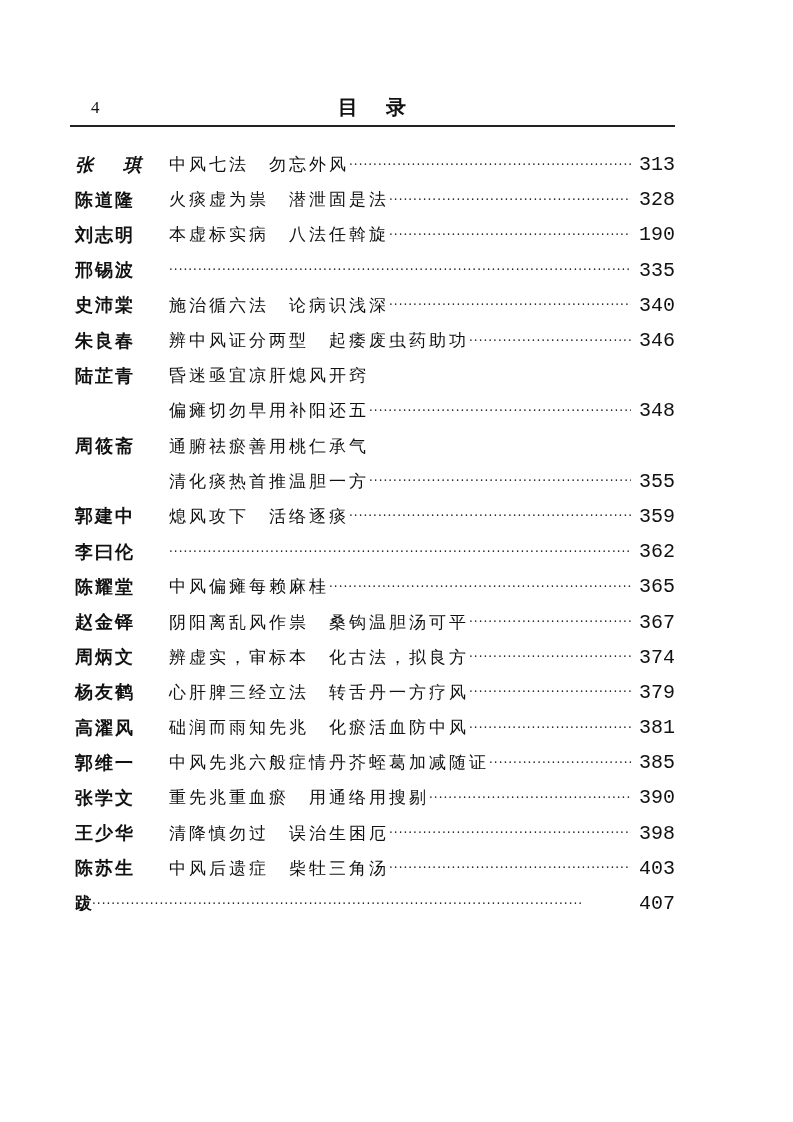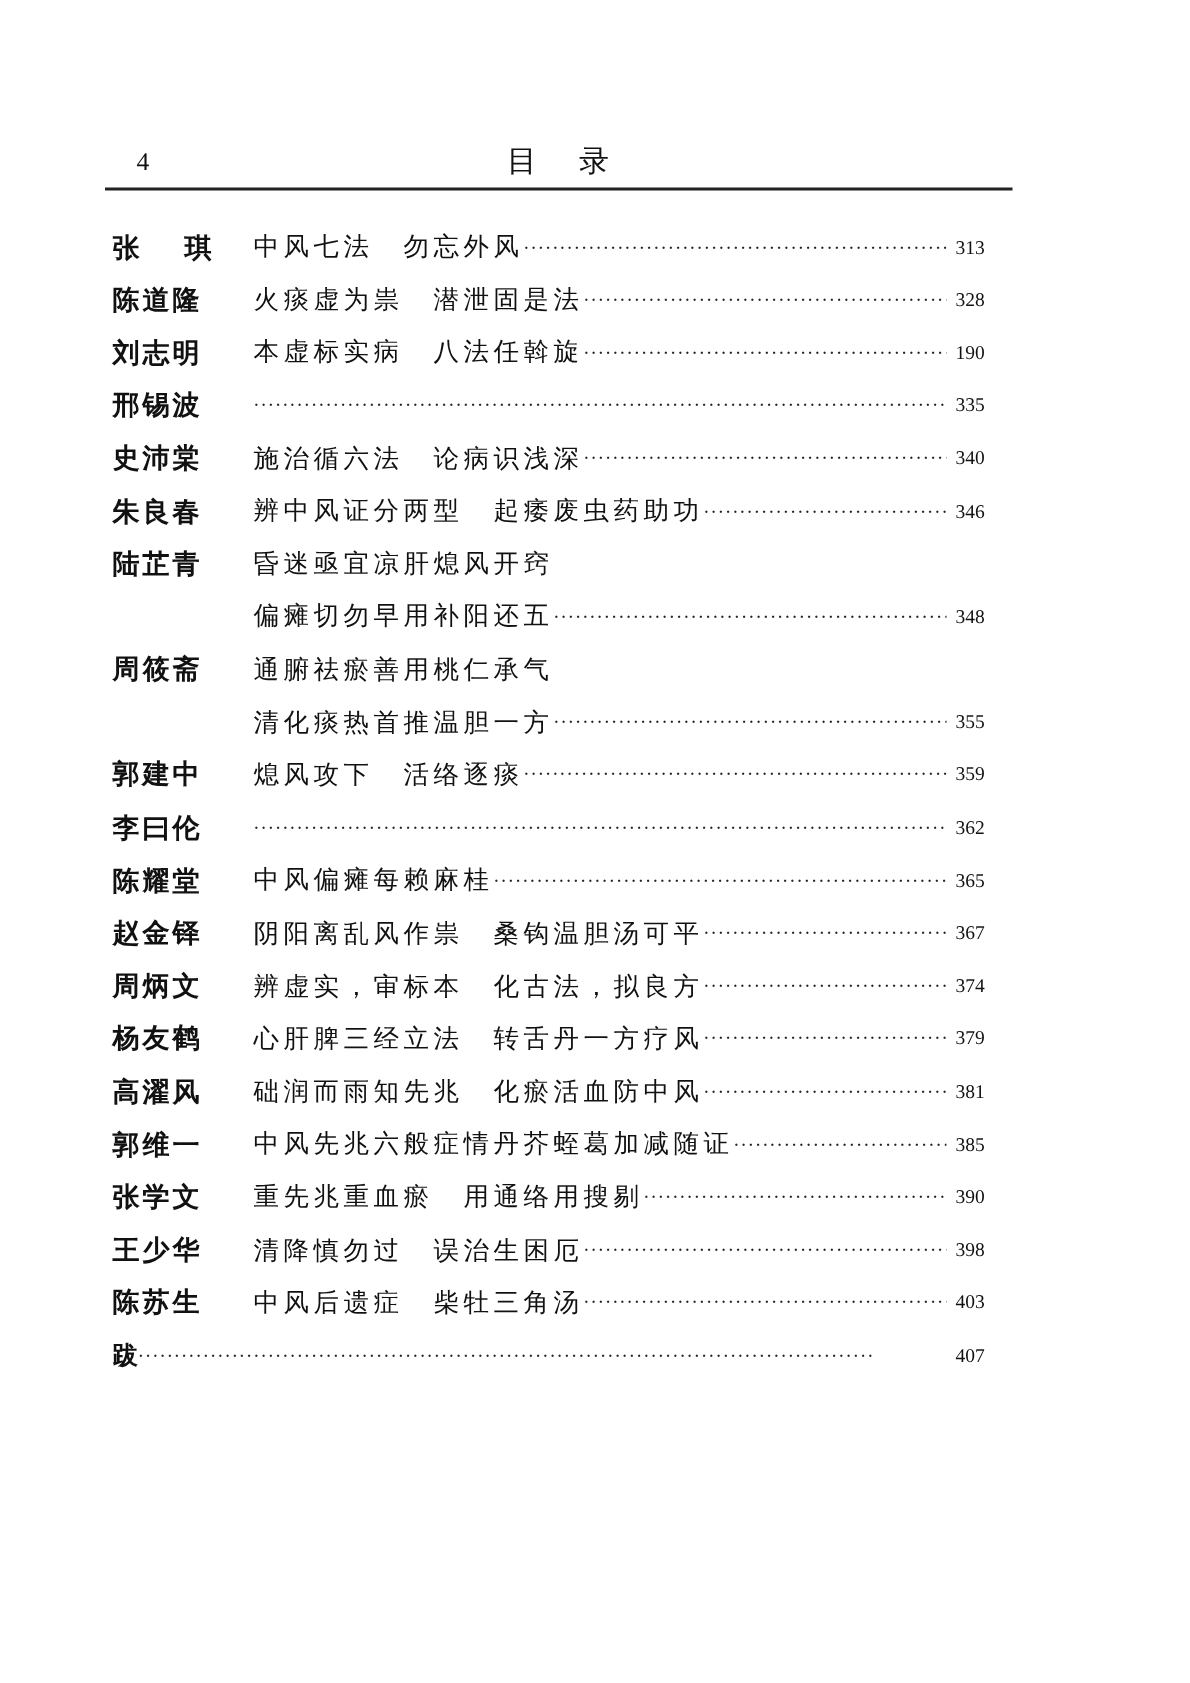--- a/index.html
+++ b/index.html
@@ -1,28 +1,28 @@
 <!DOCTYPE html>
 <html><head>
   <meta charset="utf-8">
   <style>
     html, body { margin: 0; padding: 0; background: #ffffff; }
     body { width: 793px; height: 1122px; position: relative; overflow: hidden; color: #111; font-family: "DejaVu Serif", serif; }
     .header { position: absolute; left: 70px; top: 90px; width: 605px; height: 36px; }
     .page-num { position: absolute; left: 21px; top: 8px; font-size: 17px; font-family: "Liberation Serif", serif; }
-    .title { position: absolute; left: 268px; top: 4px; font-size: 20px; letter-spacing: 28px; font-family: "DejaVu Sans", sans-serif; }
+    .title { position: absolute; left: 268px; top: 4px; font-size: 20px; letter-spacing: 28px; font-family: "DejaVu Sans", sans-serif; font-weight: bold; }
     .rule { position: absolute; left: 70px; top: 125px; width: 605px; height: 2px; background: #222; }
     .toc { position: absolute; left: 75px; top: 147px; width: 600px; }
     .row { position: relative; height: 35.2px; display: flex; align-items: center; font-size: 18px; }
     .name { width: 94px; flex: none; font-weight: bold; letter-spacing: 2px; font-family: "DejaVu Sans", sans-serif; white-space: nowrap; }
-    .name.spread { letter-spacing: 30px; }
+    .name.spread { letter-spacing: 30px; font-style: italic; }
     .entry { flex: 1; display: flex; align-items: center; min-width: 0; }
     .entry-title { white-space: pre; letter-spacing: 3px; font-family: "DejaVu Sans", sans-serif; font-size: 17px; }
     .leader { flex: 1; overflow: hidden; white-space: nowrap; font-size: 12px; letter-spacing: 1px; margin: 0 6px 0 0; color: #222; }
-    .page { flex: none; font-family: Liberation Serif, serif; font-size: 13px; width: 38px; }
+    .page { flex: none; font-family: Liberation Mono, monospace; font-size: 20px; width: 38px; text-align: right; }
     .postface .entry-title { font-weight: bold; letter-spacing: 0; }
   </style>
 </head>
 <body>
 
 <div class="header">
   <span class="page-num">4</span>
   <span class="title">目录</span>
 </div>
 <div class="rule"></div>

